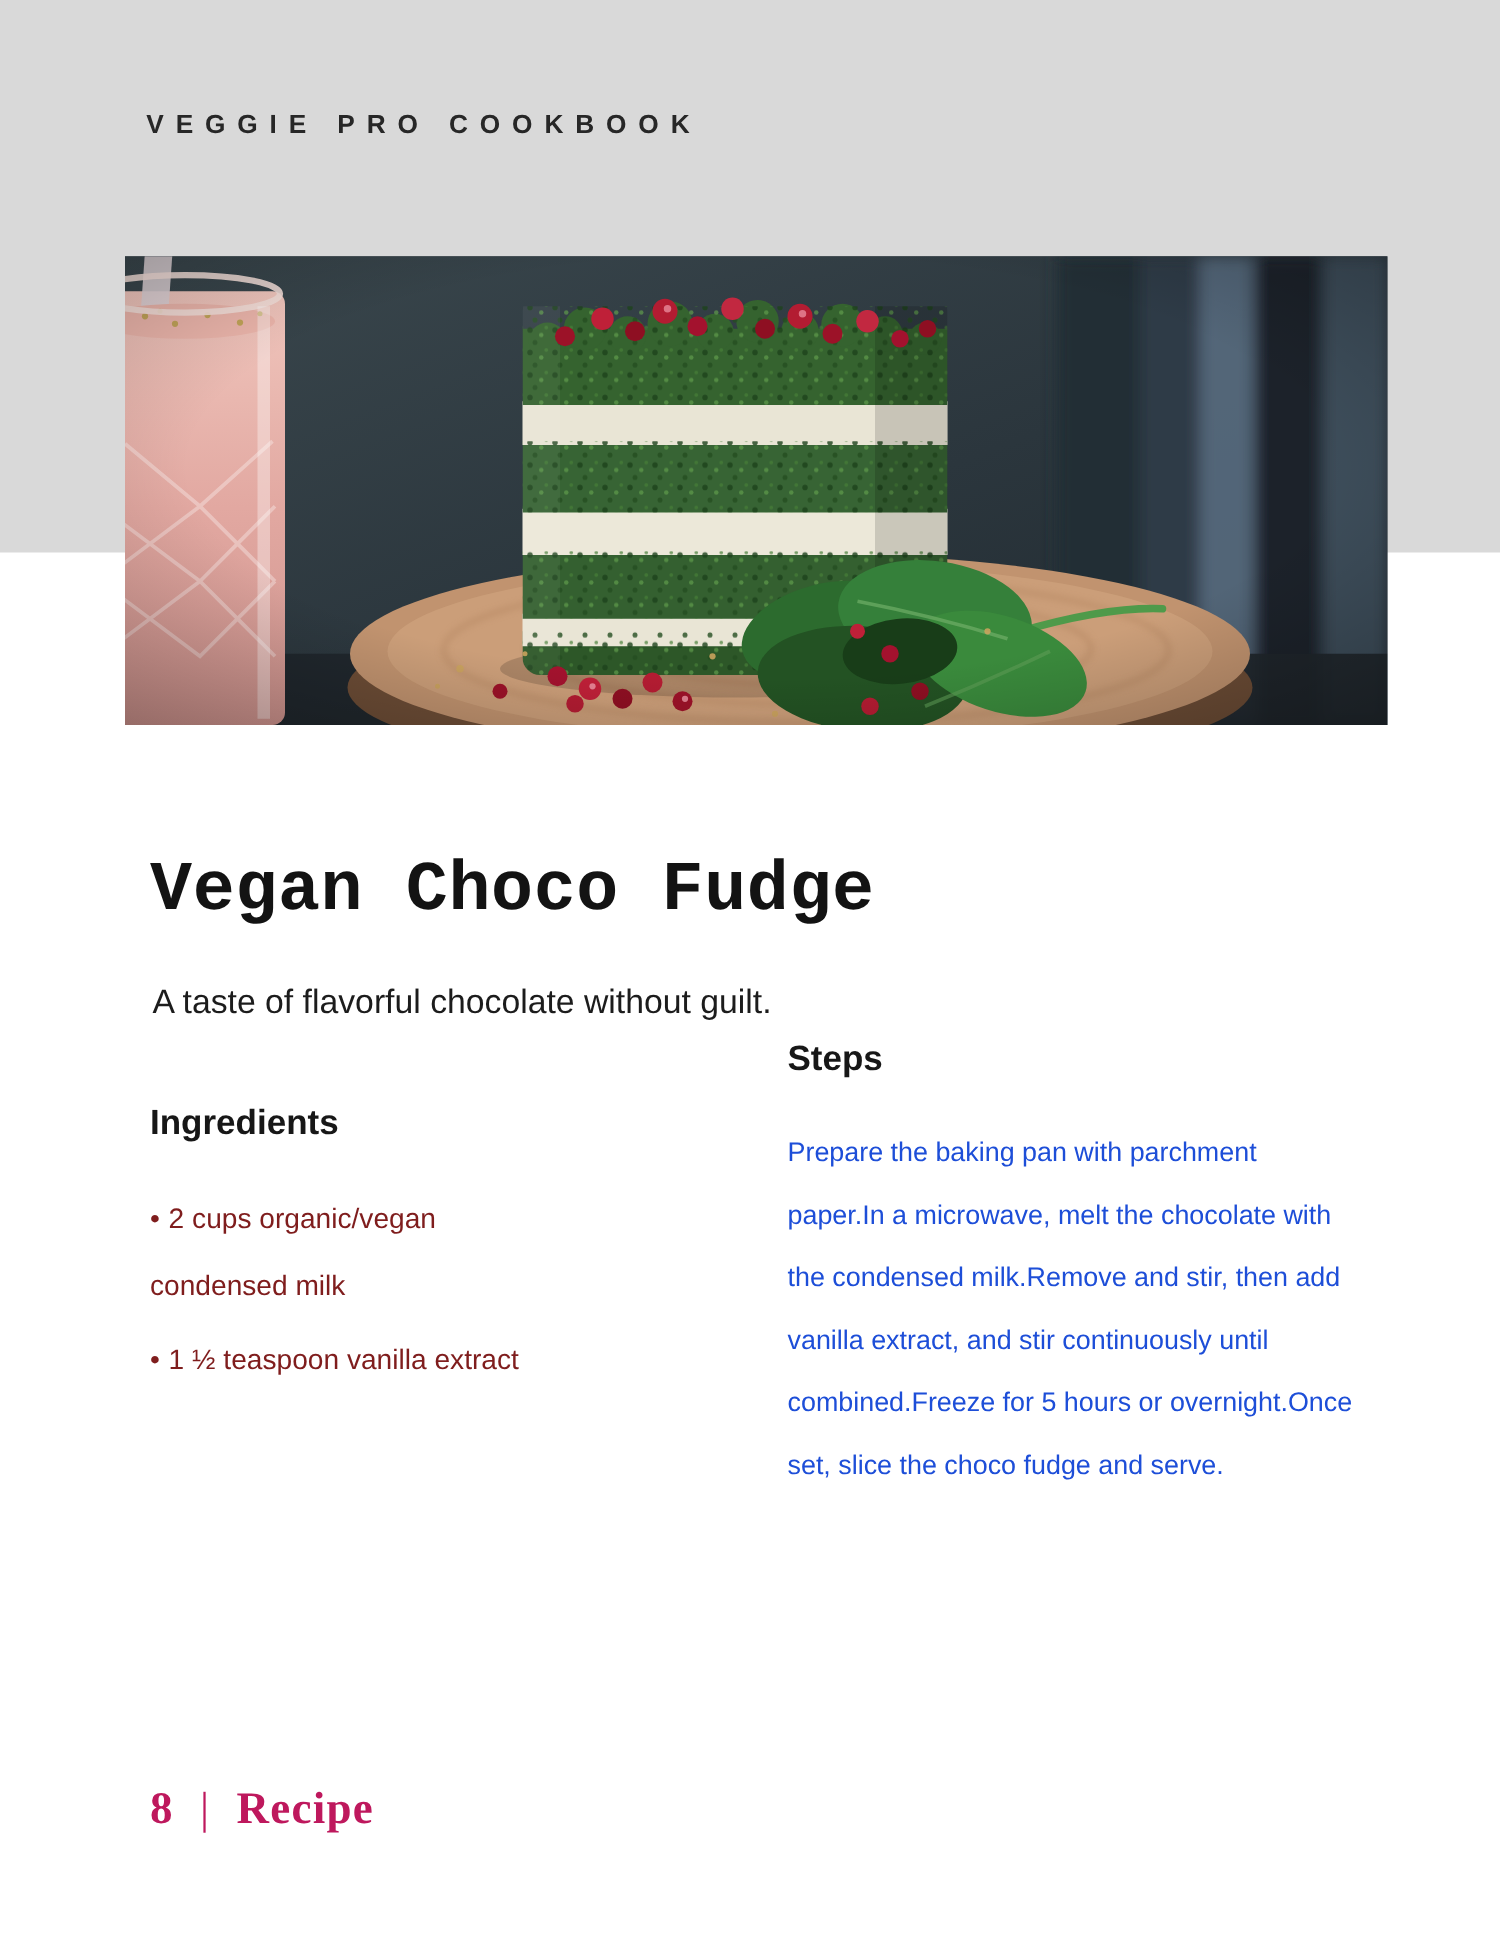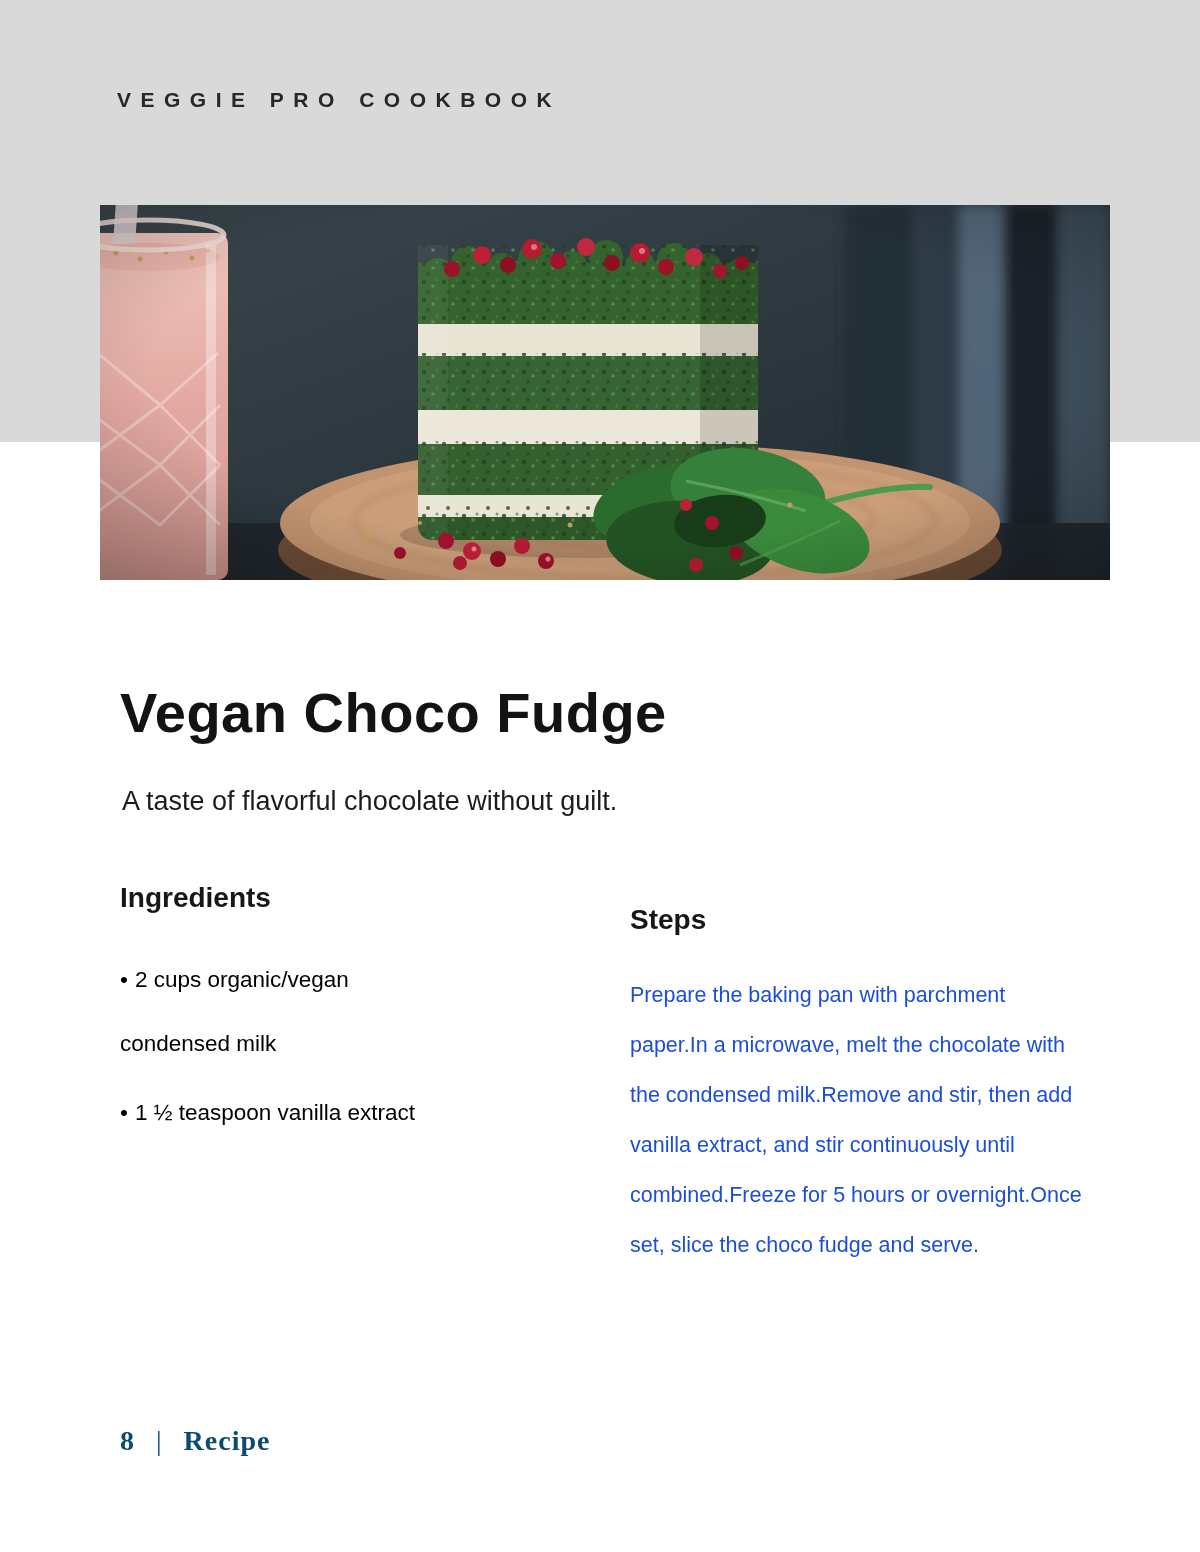--- a/index.html
+++ b/index.html
@@ -20,48 +20,48 @@
     font-size:21px; font-weight:700; letter-spacing:9.5px;
     color:#272727;
   }
   .photo {
     position:absolute; left:100px; top:205px; width:1010px; height:375px;
     overflow:hidden; background:#2b363c;
   }
   .photo svg { display:block; }
   .title {
     position:absolute; left:120px; top:680px;
-    font-family:Liberation Sans, sans-serif;
+    font-family:Liberation Mono, monospace;
     font-size:56px; font-weight:700; color:#131313;
     letter-spacing:0.5px;
   }
   .subtitle {
     position:absolute; left:122px; top:786px;
     font-size:27px; color:#1c1c1c;
   }
   .col-ingredients {
     position:absolute; left:120px; top:882px; width:300px;
   }
   .col-steps {
-    position:absolute; left:630px; top:904px; width:452px;
+    position:absolute; left:630px; top:831px; width:452px;
   }
   .col-heading {
     font-size:28px; font-weight:700; color:#171717; margin-bottom:34px;
   }
   .ing-item {
-    font-size:22.5px; line-height:64px; color:#000000; margin-bottom:5px;
+    font-size:22.5px; line-height:54px; color:#7f1d1d; margin-bottom:5px;
   }
   .ing-bullet { margin-right:7px; }
   .steps-text {
     font-size:21.5px; line-height:50px; color:#1d4ed8;
   }
   .footer {
     position:absolute; left:120px; top:1425px;
     font-family:"Liberation Serif", serif;
-    font-size:28px; font-weight:600; color:#0c4a6e;
+    font-size:36px; font-weight:600; color:#be185d;
   }
   .footer .sep { margin:0 22px; font-weight:400; }
   .footer .flabel { letter-spacing:1px; }
 </style>
 </head>
 <body>
 
 <div class="band"></div>
 
 <div class="brand">VEGGIE PRO COOKBOOK</div>

